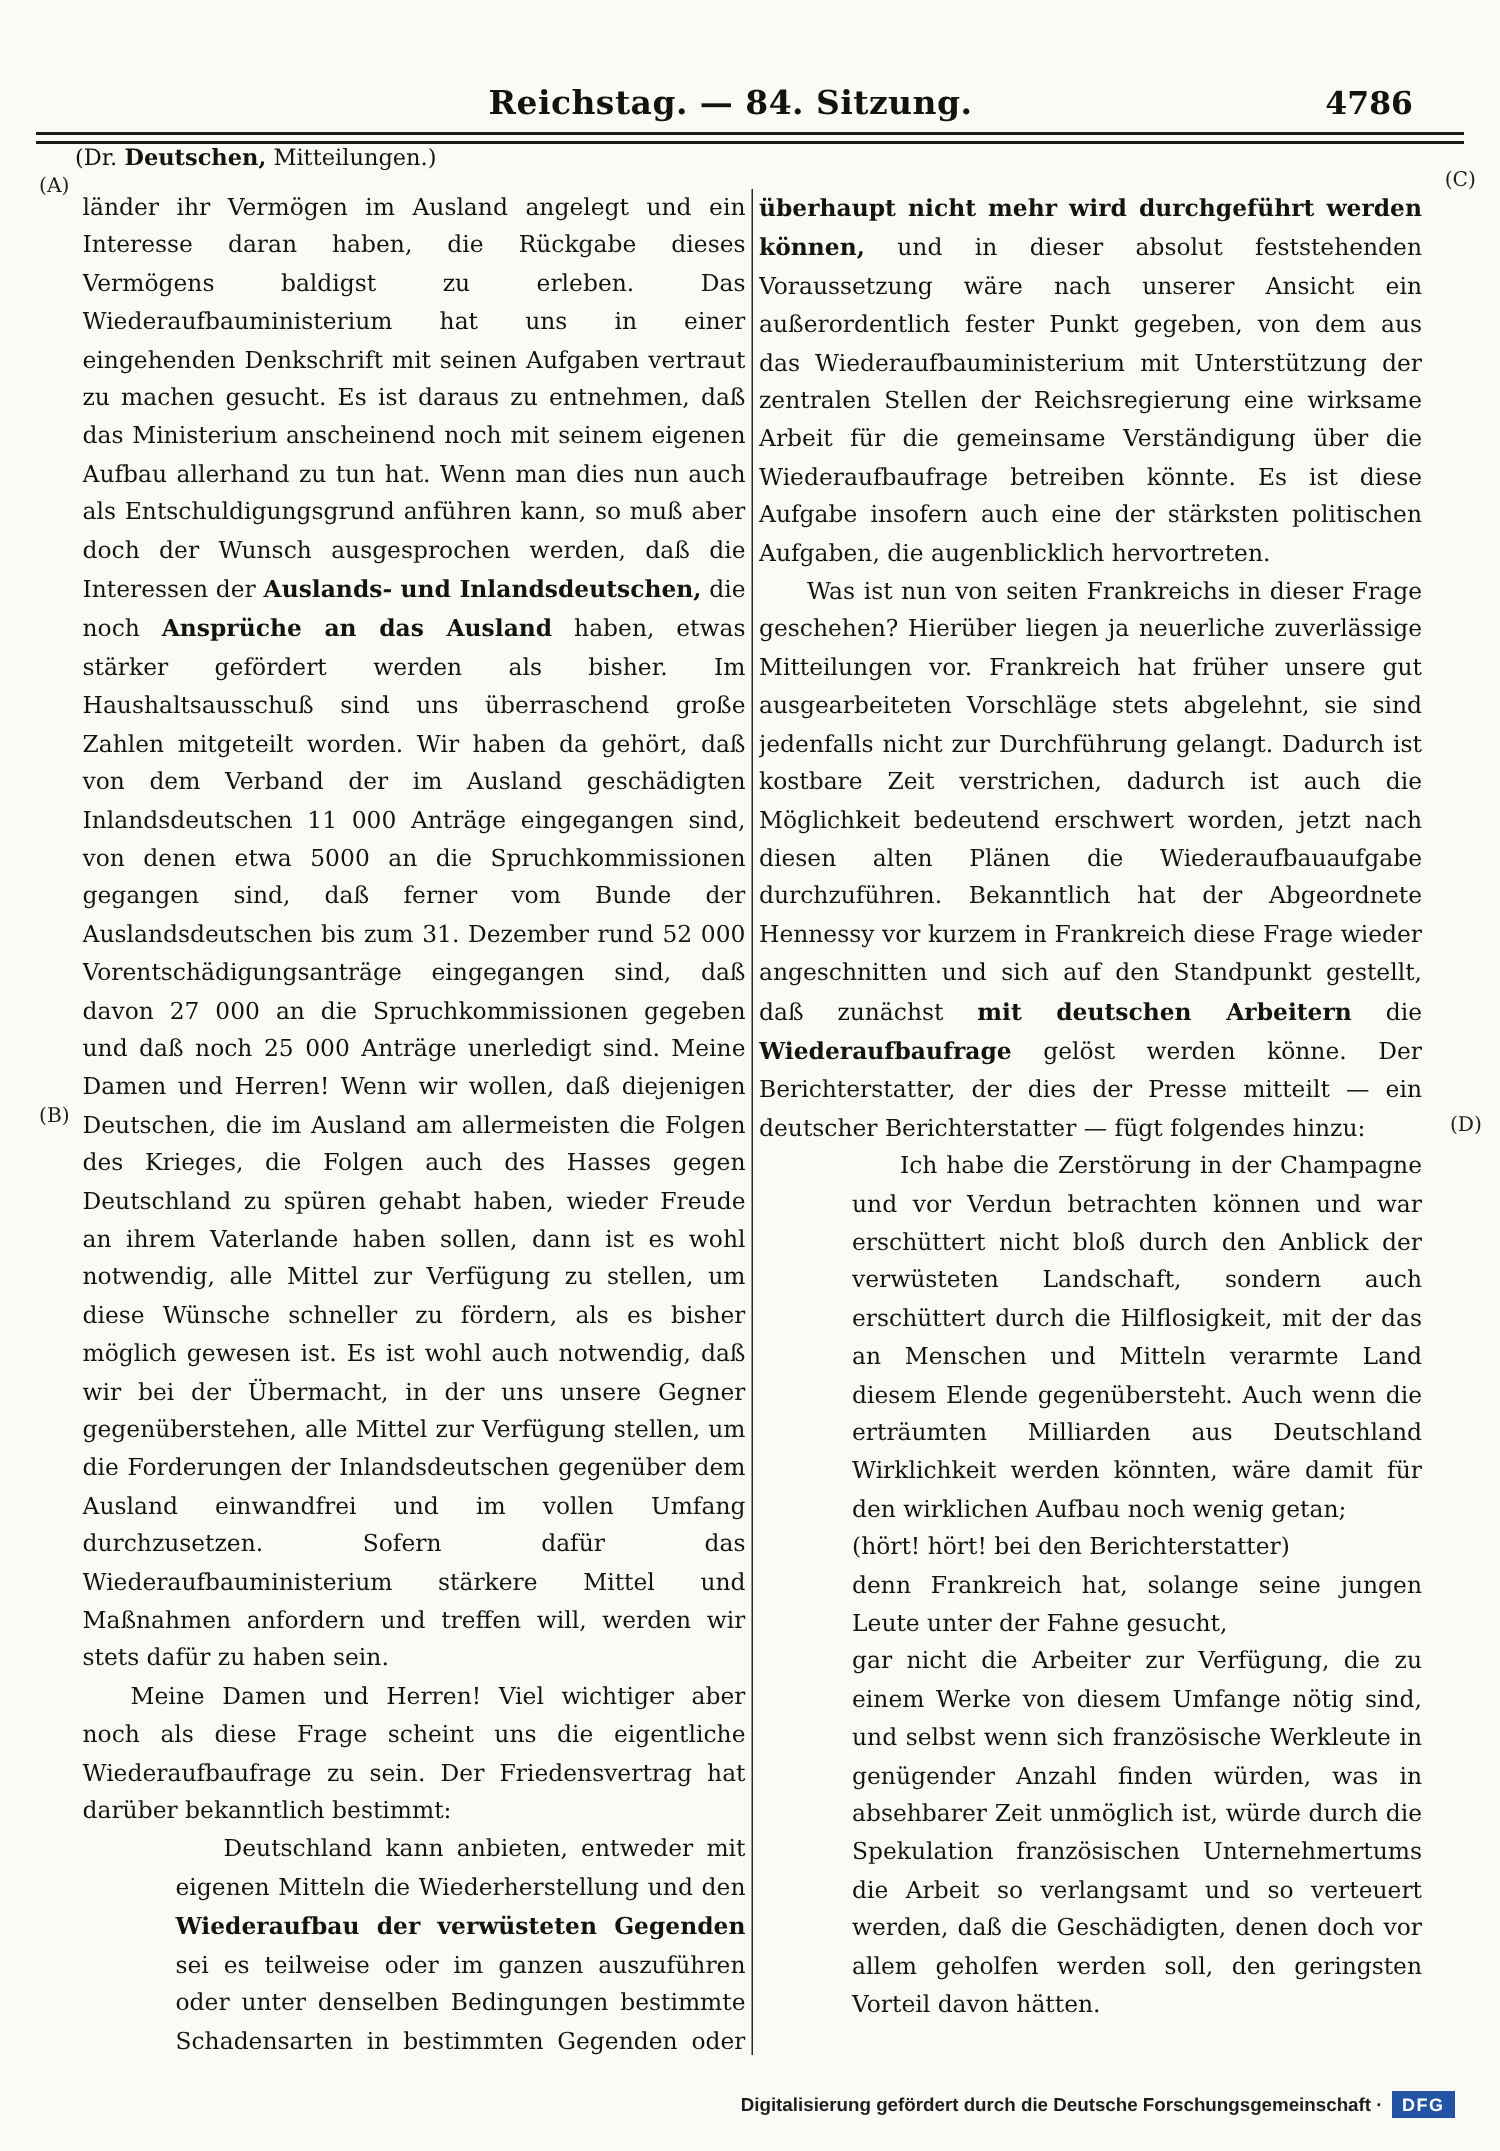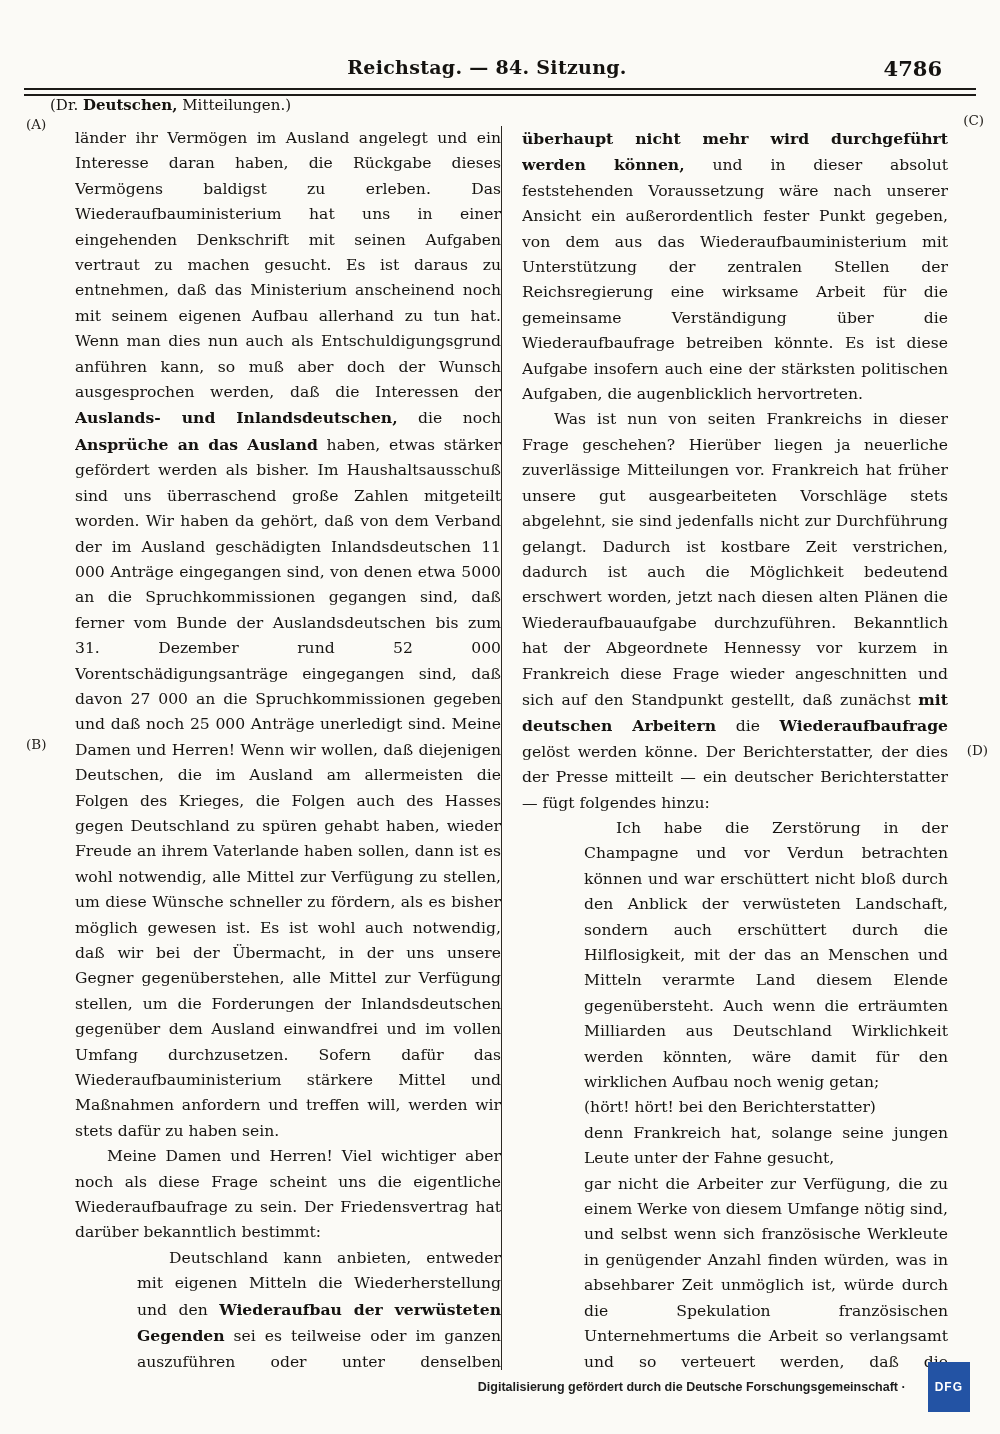--- a/index.html
+++ b/index.html
@@ -13,21 +13,21 @@
   }
   .page{
     position:absolute;inset:0;
     background:#fbfaf6;
     padding:0;
   }
   
   .header{
     position:absolute;top:56px;left:50px;right:50px;height:34px;
     display:flex;align-items:baseline;justify-content:center;
-    font-weight:bold;font-size:19px;letter-spacing:.3px;
+    font-weight:bold;font-size:22px;letter-spacing:.3px;
   }
   .header .session{margin-right:26px;}
   .page-number{
     position:absolute;top:56px;right:58px;
     font-weight:bold;font-size:21px;
   }
   .double-rule{
     position:absolute;top:88px;left:24px;right:24px;height:4px;
     border-top:2px solid #1c1a17;border-bottom:2px solid #1c1a17;
   }
@@ -39,21 +39,20 @@
   
   .columns{
     position:absolute;top:126px;left:55px;right:52px;bottom:64px;
     display:flex;
   }
   .col{
     width:442px;
     font-size:15.6px;line-height:25.4px;
     text-align:justify;
     overflow:hidden;
-    margin-left:20px;
   }
   .col-divider{
     width:1px;background:#2a2722;
     margin:0 auto;
     flex:0 0 1px;
   }
   .col-gap{flex:1;}
   .para{margin:0;}
   .para.indent{text-indent:32px;}
   .para.quote{margin-left:62px;text-indent:32px;}
@@ -67,27 +66,27 @@
     font-family:"DejaVu Serif","Liberation Serif",serif;
     color:#23201c;
   }
   .ml-a{left:26px;top:116px;}
   .ml-b{left:26px;top:736px;}
   .ml-c{right:16px;top:112px;}
   .ml-d{right:12px;top:742px;}
   
   .footer{
     position:absolute;right:30px;bottom:22px;
-    display:flex;align-items:center;gap:22px;
+    display:flex;align-items:center;gap:6px;
     font-family:"Liberation Sans","DejaVu Sans",sans-serif;
     font-size:12.5px;font-weight:bold;color:#1d1d1d;
   }
   .dfg-logo{
     display:inline-block;
-    padding:18px 7px;
+    padding:2px 7px;
     color:#ffffff;
     font-size:12px;font-weight:bold;letter-spacing:1px;
     font-family:"Liberation Sans","DejaVu Sans",sans-serif;
   }
 </style>
 </head>
 <body>
 
 <div class="page">
 

